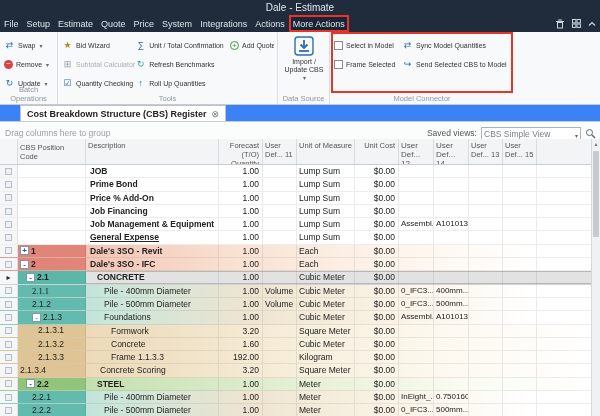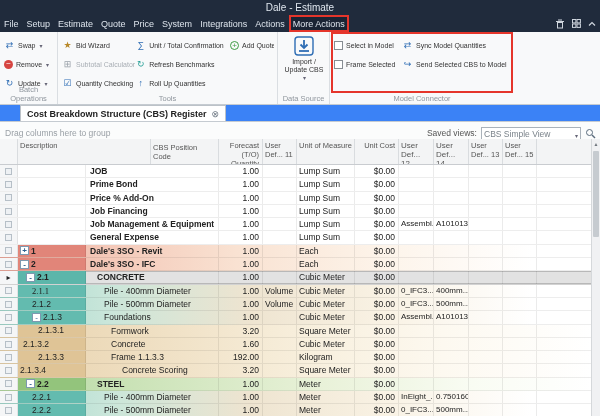--- a/index.html
+++ b/index.html
@@ -292,22 +292,22 @@
             <circle cx="4.5" cy="4.5" r="3" fill="none" stroke="#5a6b7c"></circle>
             <line x1="7" y1="7" x2="10" y2="10" stroke="#5a6b7c" stroke-width="1.4"></line>
           </svg>
       </span>
     </div>
   </div>
 
   <div class="gridwrap">
     <div class="ghead">
         <div class="hcell c-mark"></div>
+        <div class="hcell c-code">CBS Position Code</div>
         <div class="hcell c-desc">Description</div>
-        <div class="hcell c-code">CBS Position Code</div>
         <div class="hcell c-qty">Forecast (T/O) Quantity</div>
         <div class="hcell c-ud11">User Def... 11</div>
         <div class="hcell c-uom">Unit of Measure</div>
         <div class="hcell c-cost">Unit Cost</div>
         <div class="hcell c-ud12">User Def... 12</div>
         <div class="hcell c-ud14">User Def... 14</div>
         <div class="hcell c-ud13">User Def... 13</div>
         <div class="hcell c-ud15">User Def... 15</div>
         <div class="hcell c-fill"></div>
       </div>
@@ -402,21 +402,21 @@
           <div class="cell c-ud15"></div>
           <div class="cell c-fill"></div>
         </div>
         <div class="grow t-plain bold">
           <div class="cell c-mark">
             <span class="rowicon"></span>
           </div>
           <div class="cell c-code" style="padding-left: 2px;">
             <span></span>
           </div>
-          <div class="cell c-desc" style="padding-left: 4px;">General Expense</div>
+          <div class="cell c-desc" style="padding-left: 4px; text-decoration: underline;">General Expense</div>
           <div class="cell c-qty">1.00</div>
           <div class="cell c-ud11"></div>
           <div class="cell c-uom">Lump Sum</div>
           <div class="cell c-cost">$0.00</div>
           <div class="cell c-ud12"></div>
           <div class="cell c-ud14"></div>
           <div class="cell c-ud13"></div>
           <div class="cell c-ud15"></div>
           <div class="cell c-fill"></div>
         </div>
@@ -547,21 +547,21 @@
           <div class="cell c-ud12"></div>
           <div class="cell c-ud14"></div>
           <div class="cell c-ud13"></div>
           <div class="cell c-ud15"></div>
           <div class="cell c-fill"></div>
         </div>
         <div class="grow t-tan">
           <div class="cell c-mark">
             <span class="rowicon"></span>
           </div>
-          <div class="cell c-code" style="padding-left: 5px;">
+          <div class="cell c-code" style="padding-left: 20px;">
             <span>2.1.3.2</span>
           </div>
           <div class="cell c-desc" style="padding-left: 25px;">Concrete</div>
           <div class="cell c-qty">1.60</div>
           <div class="cell c-ud11"></div>
           <div class="cell c-uom">Cubic Meter</div>
           <div class="cell c-cost">$0.00</div>
           <div class="cell c-ud12"></div>
           <div class="cell c-ud14"></div>
           <div class="cell c-ud13"></div>
@@ -586,21 +586,21 @@
           <div class="cell c-ud15"></div>
           <div class="cell c-fill"></div>
         </div>
         <div class="grow t-tan">
           <div class="cell c-mark">
             <span class="rowicon"></span>
           </div>
           <div class="cell c-code" style="">
             <span>2.1.3.4</span>
           </div>
-          <div class="cell c-desc" style="padding-left: 36px;">Concrete Scoring</div>
+          <div class="cell c-desc" style="padding-left: 14px;">Concrete Scoring</div>
           <div class="cell c-qty">3.20</div>
           <div class="cell c-ud11"></div>
           <div class="cell c-uom">Square Meter</div>
           <div class="cell c-cost">$0.00</div>
           <div class="cell c-ud12"></div>
           <div class="cell c-ud14"></div>
           <div class="cell c-ud13"></div>
           <div class="cell c-ud15"></div>
           <div class="cell c-fill"></div>
         </div>

